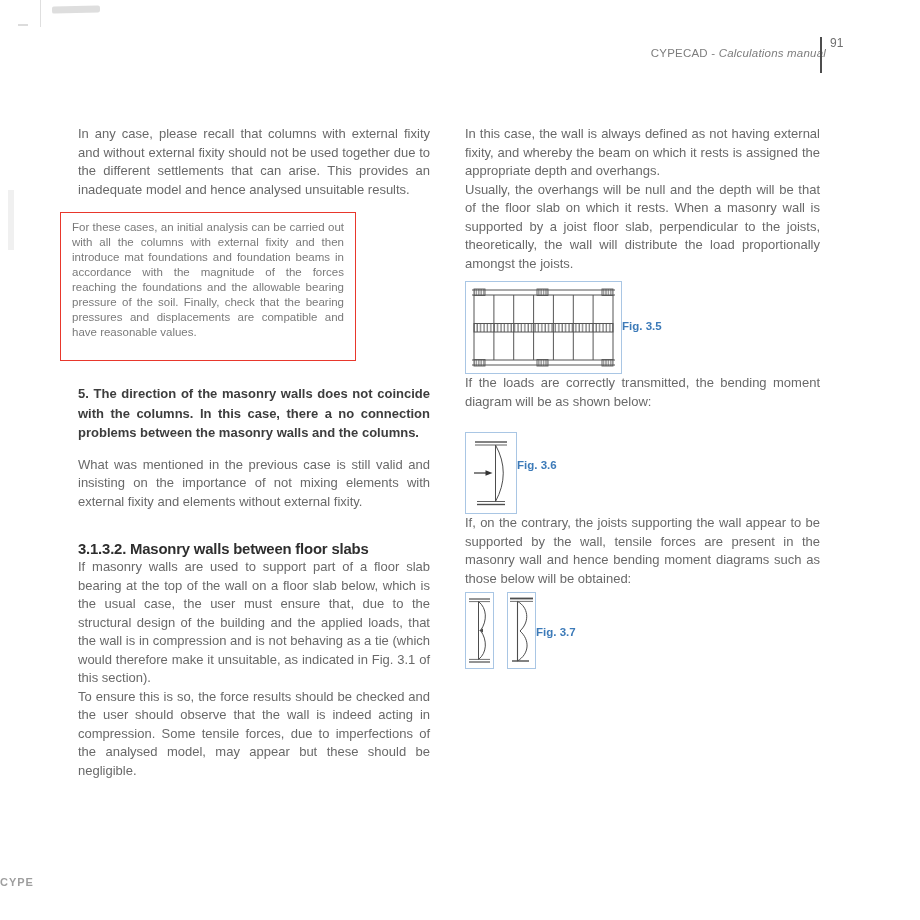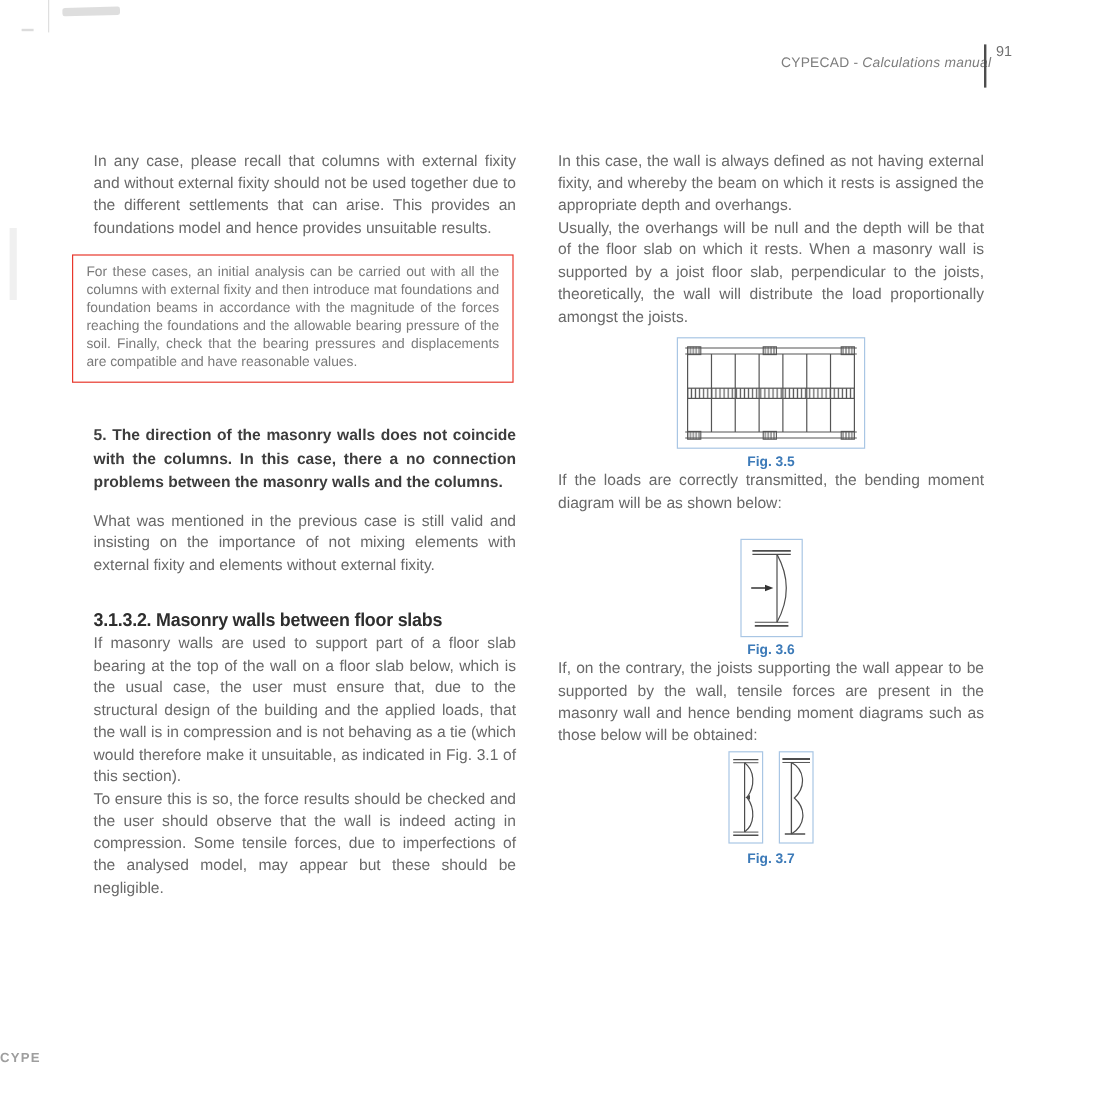--- a/index.html
+++ b/index.html
@@ -26,35 +26,35 @@
   .art-speck2 { position:absolute; left:8px; top:190px; width:6px; height:60px; background:#f0f0f0; }
 
   
   .col-left  { position:absolute; left:78px;  top:125px; width:352px; }
   .col-right { position:absolute; left:465px; top:125px; width:355px; }
 
   p.body { margin:0; font-size:13px; line-height:18.5px; color:#696969; text-align:justify; }
   .indent { margin-left:22px; }
 
   .note-box {
-    box-sizing:border-box; margin-left:-18px; margin-top:13px; width:368px;
-    border:1.5px solid #e8372c; padding:7px 11px 8px;
+    box-sizing:border-box; margin-left:-18px; margin-top:13px; width:296px;
+    border:1.5px solid #e8372c; padding:7px 11px 20px;
     font-size:11.5px; line-height:15px; color:#7a7a7a; text-align:justify;
   }
 
-  .item5 { margin-top:34px; font-size:13px; line-height:19.5px; font-weight:bold;
+  .item5 { margin-top:23px; font-size:13px; line-height:19.5px; font-weight:bold;
            color:#3d3d3d; text-align:justify; }
 
   .sec-h { margin:29px 0 0; font-size:15.5px; line-height:18px; font-weight:bold; color:#2e2e2e;
            letter-spacing:-.2px; transform:scaleX(.96); transform-origin:left center; white-space:nowrap; }
 
   .mt10 { margin-top:10px; } .mt11 { margin-top:11px; } .mt12 { margin-top:12px; } .mt24 { margin-top:24px; } .mt25 { margin-top:25px; }
 
   
-  .fig-wrap { display:flex; flex-direction:column; align-items:center; }
+  .fig-wrap { display:flex; flex-direction:row; align-items:center; }
   .fig-frame { box-sizing:border-box; border:1px solid #a9c6e4; background:#fff;
                display:flex; align-items:center; justify-content:center; }
   .frame-35 { width:157px; height:93px; margin-top:8px; }
   .frame-36 { width:52px;  height:82px; margin-top:21px; }
   .frame-37 { width:29px;  height:77px; }
   .fig37-row { display:flex; gap:13px; margin-top:4px; }
   .fig-caption { margin-top:5px; font-size:11.5px; font-weight:bold; color:#3c7ab8; text-align:center; }
   .cap37 { margin-top:7px; }
 </style>
 </head>
@@ -65,21 +65,21 @@
   <div class="art-smudge"></div>
   <div class="art-vline"></div>
   <div class="art-speck1"></div>
   <div class="art-speck2"></div>
 
   <div class="hdr-title"><span>CYPECAD - </span><span class="it">Calculations manual</span></div>
   <div class="hdr-divider"></div>
   <div class="hdr-pagenum">91</div>
 
   <div class="col-left">
-    <p class="body indent">In any case, please recall that columns with external fixity and without external fixity should not be used together due to the different settlements that can arise. This provides an foundations model and hence provides unsuitable results.</p>
+    <p class="body indent">In any case, please recall that columns with external fixity and without external fixity should not be used together due to the different settlements that can arise. This provides an inadequate model and hence analysed unsuitable results.</p>
 
     <div class="note-box">For these cases, an initial analysis can be carried out with all the columns with external fixity and then introduce mat foundations and foundation beams in accordance with the magnitude of the forces reaching the foundations and the allowable bearing pressure of the soil. Finally, check that the bearing pressures and displacements are compatible and have reasonable values.</div>
 
     <p class="item5">5. The direction of the masonry walls does not coincide with the columns. In this case, there a no connection problems between the masonry walls and the columns.</p>
 
     <p class="body mt11">What was mentioned in the previous case is still valid and insisting on the importance of not mixing elements with external fixity and elements without external fixity.</p>
 
     <h3 class="sec-h">3.1.3.2. Masonry walls between floor slabs</h3>
 
     <p class="body mt12">If masonry walls are used to support part of a floor slab bearing at the top of the wall on a floor slab below, which is the usual case, the user must ensure that, due to the structural design of the building and the applied loads, that the wall is in compression and is not behaving as a tie (which would therefore make it unsuitable, as indicated in Fig. 3.1 of this section).</p>

